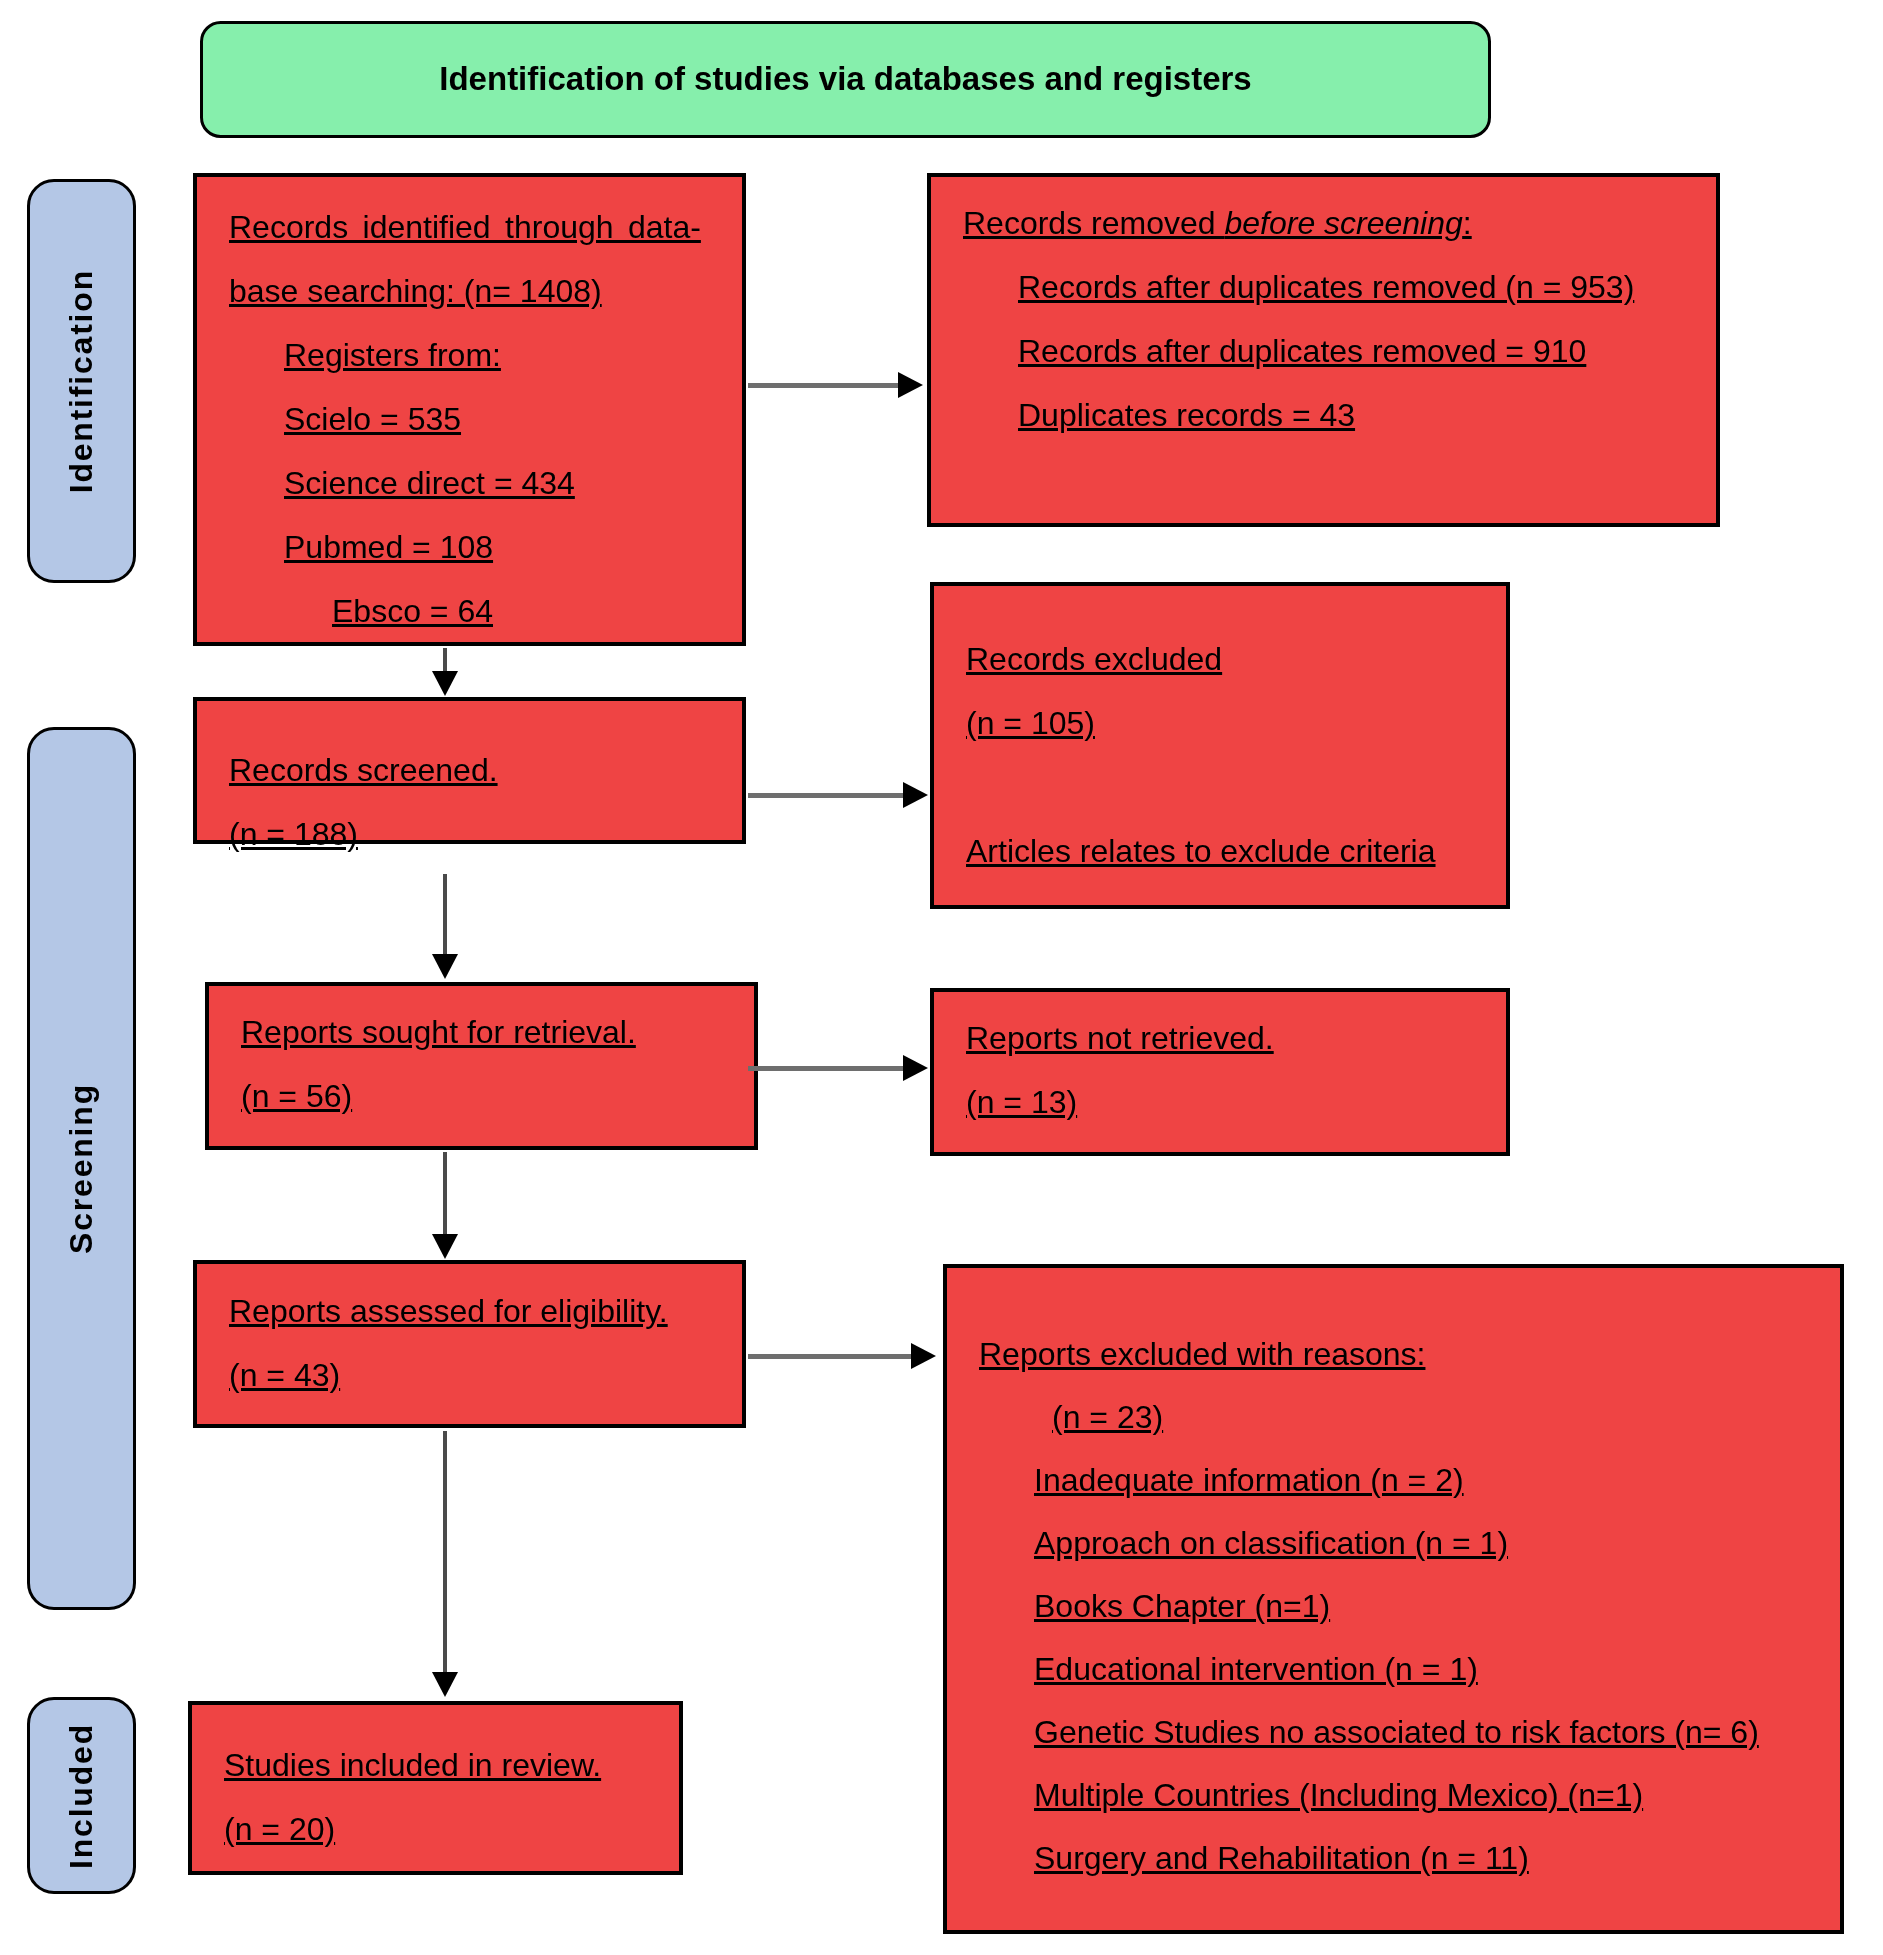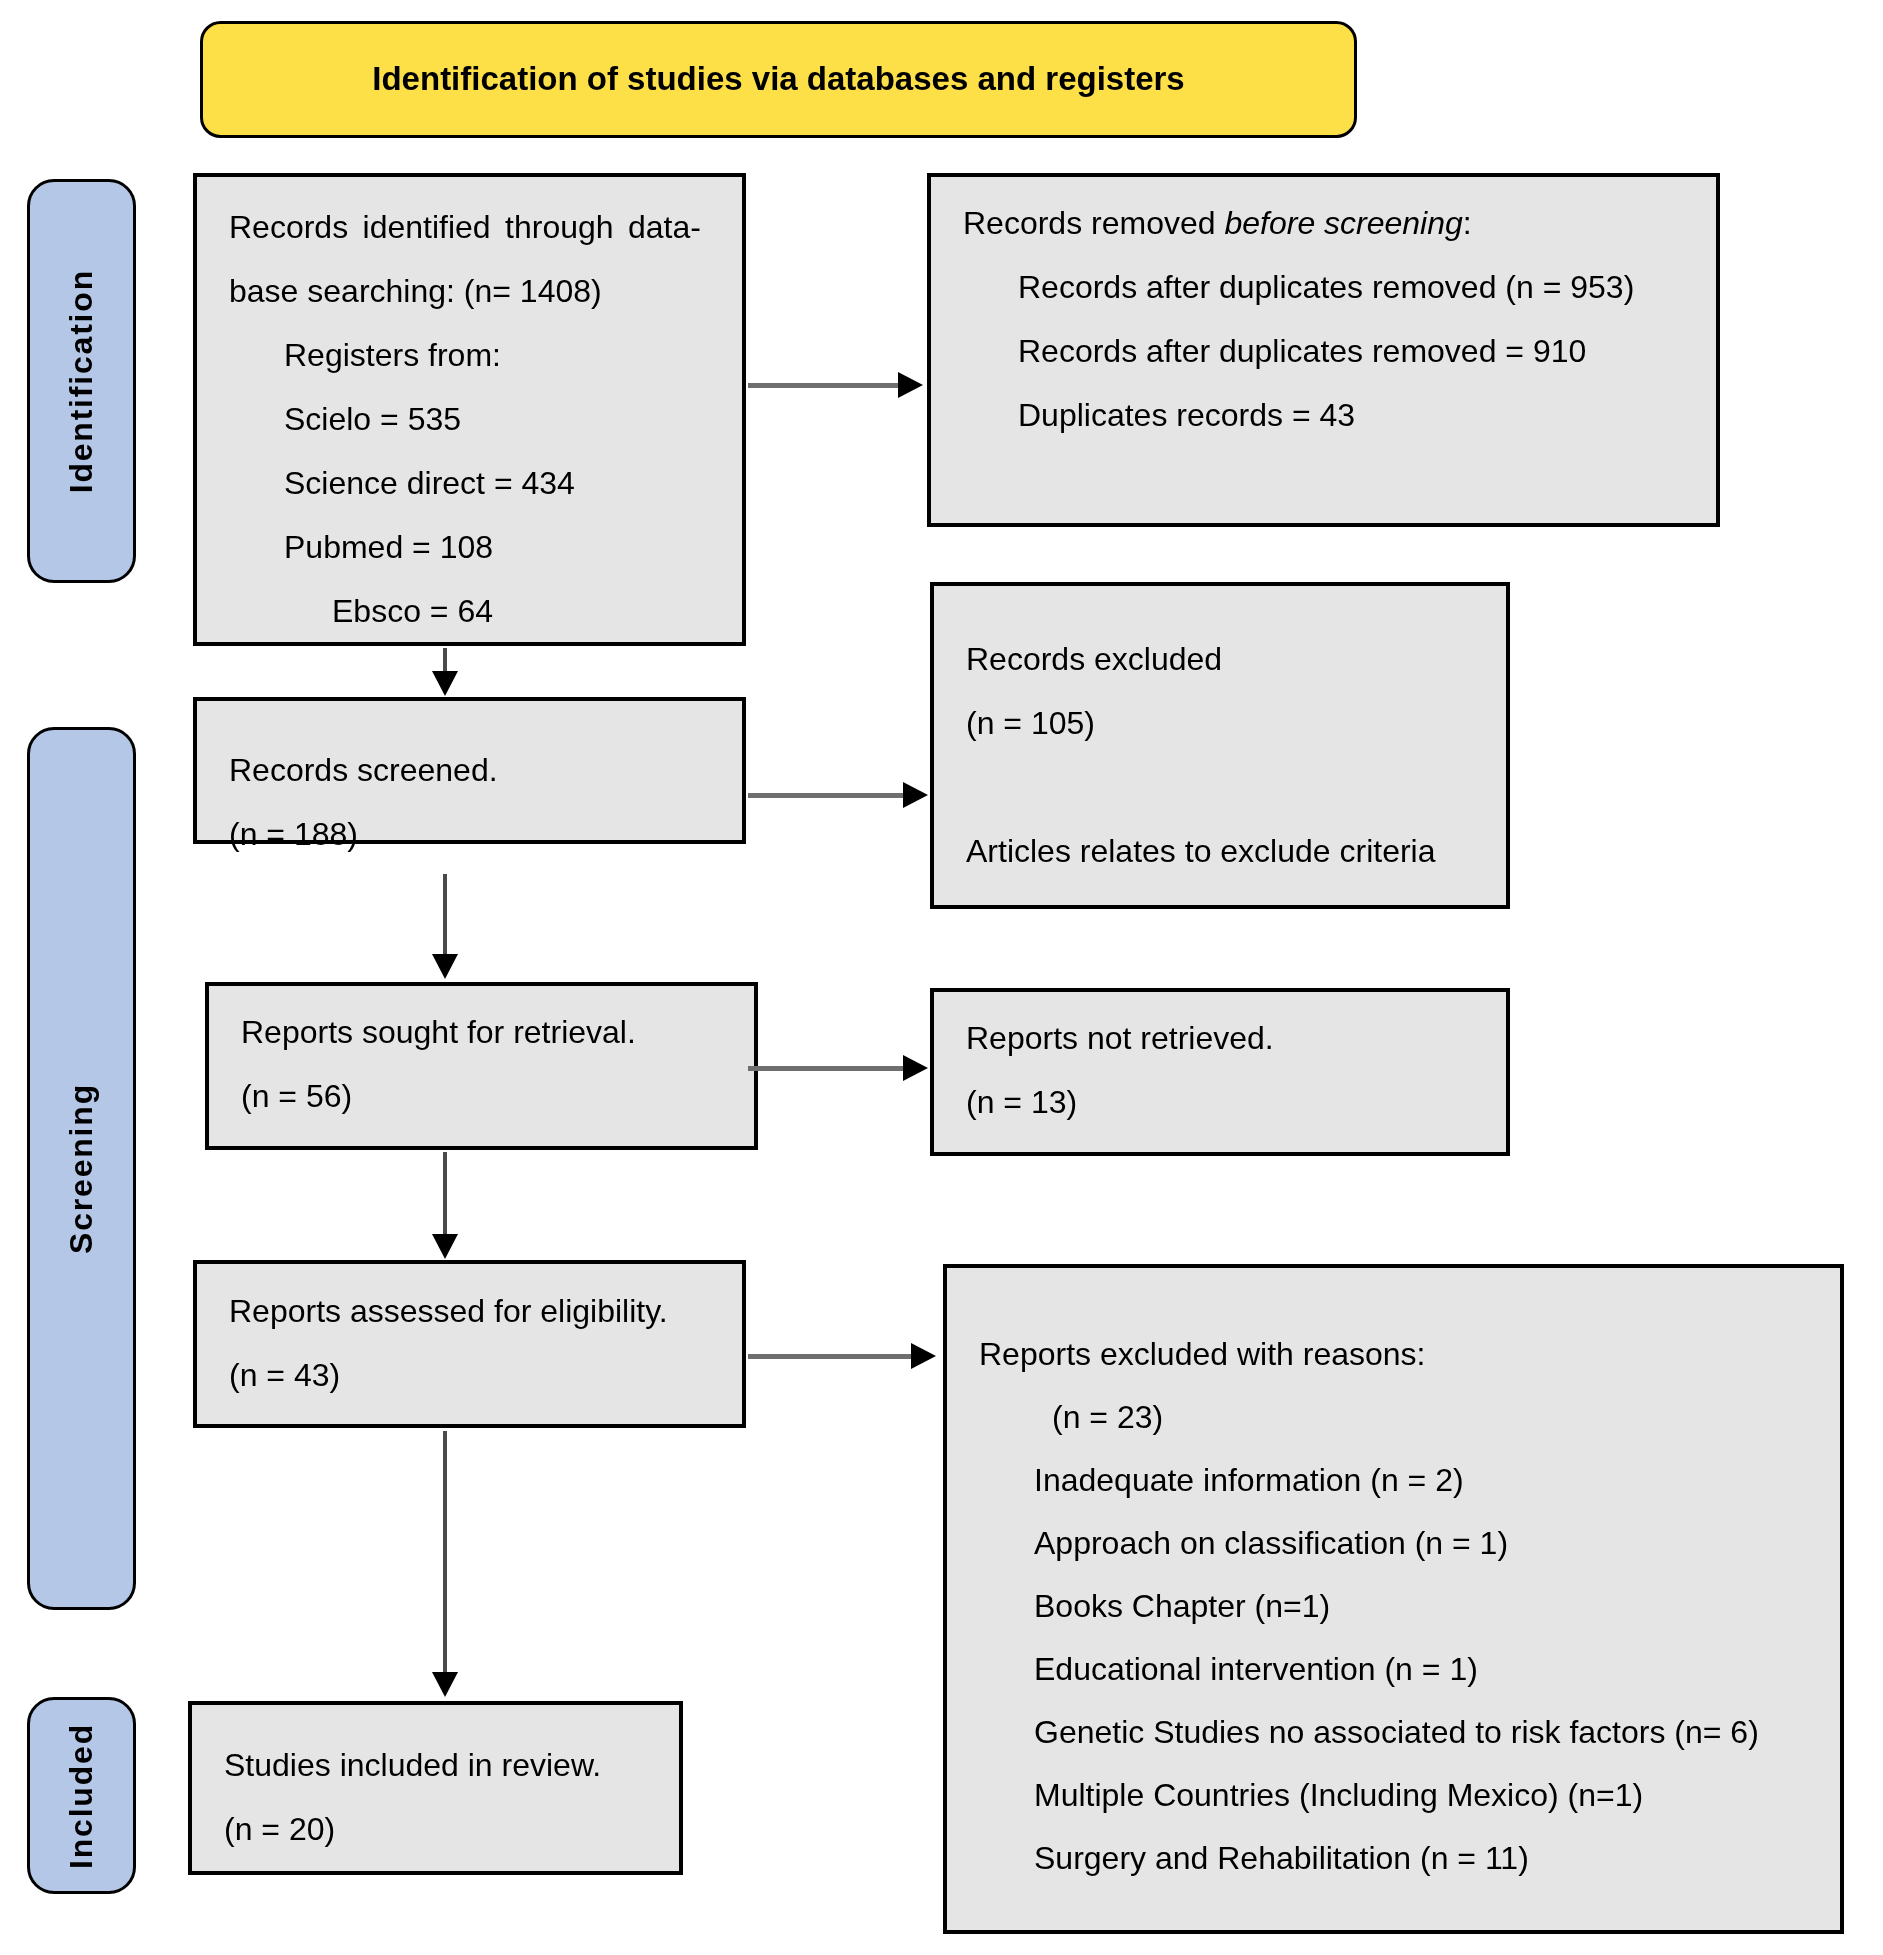--- a/index.html
+++ b/index.html
@@ -7,39 +7,40 @@
     position:relative;
     width:1883px;height:1955px;
     background:#ffffff;
     font-family:"Liberation Sans",sans-serif;
     color:#000;
     overflow:hidden;
   }
   
   .box{
     position:absolute;
-    background:#e5e5e5;
+    background:#ef4444;
     border:4.1px solid #000;
     box-sizing:border-box;
     font-size:32px;
     line-height:64px;
+    text-decoration:underline;
   }
   .line{white-space:nowrap;}
   .ind1{padding-left:55px;}
   .ind2{padding-left:103px;}
   .indcount{padding-left:73px;}
   .stretch{word-spacing:5.5px;}
   .it{font-style:italic;}
   .gap-top{margin-top:64px;}
 
   
   .title-box{
     position:absolute;
-    left:200px;top:20.6px;width:1157px;height:117px;
-    background:#fde047;
+    left:200px;top:20.6px;width:1291px;height:117px;
+    background:#86efac;
     border:3.2px solid #000;
     border-radius:20.6px;
     box-sizing:border-box;
     display:flex;align-items:center;justify-content:center;
     font-weight:bold;font-size:33px;
   }
 
   
   .stage{
     position:absolute;

